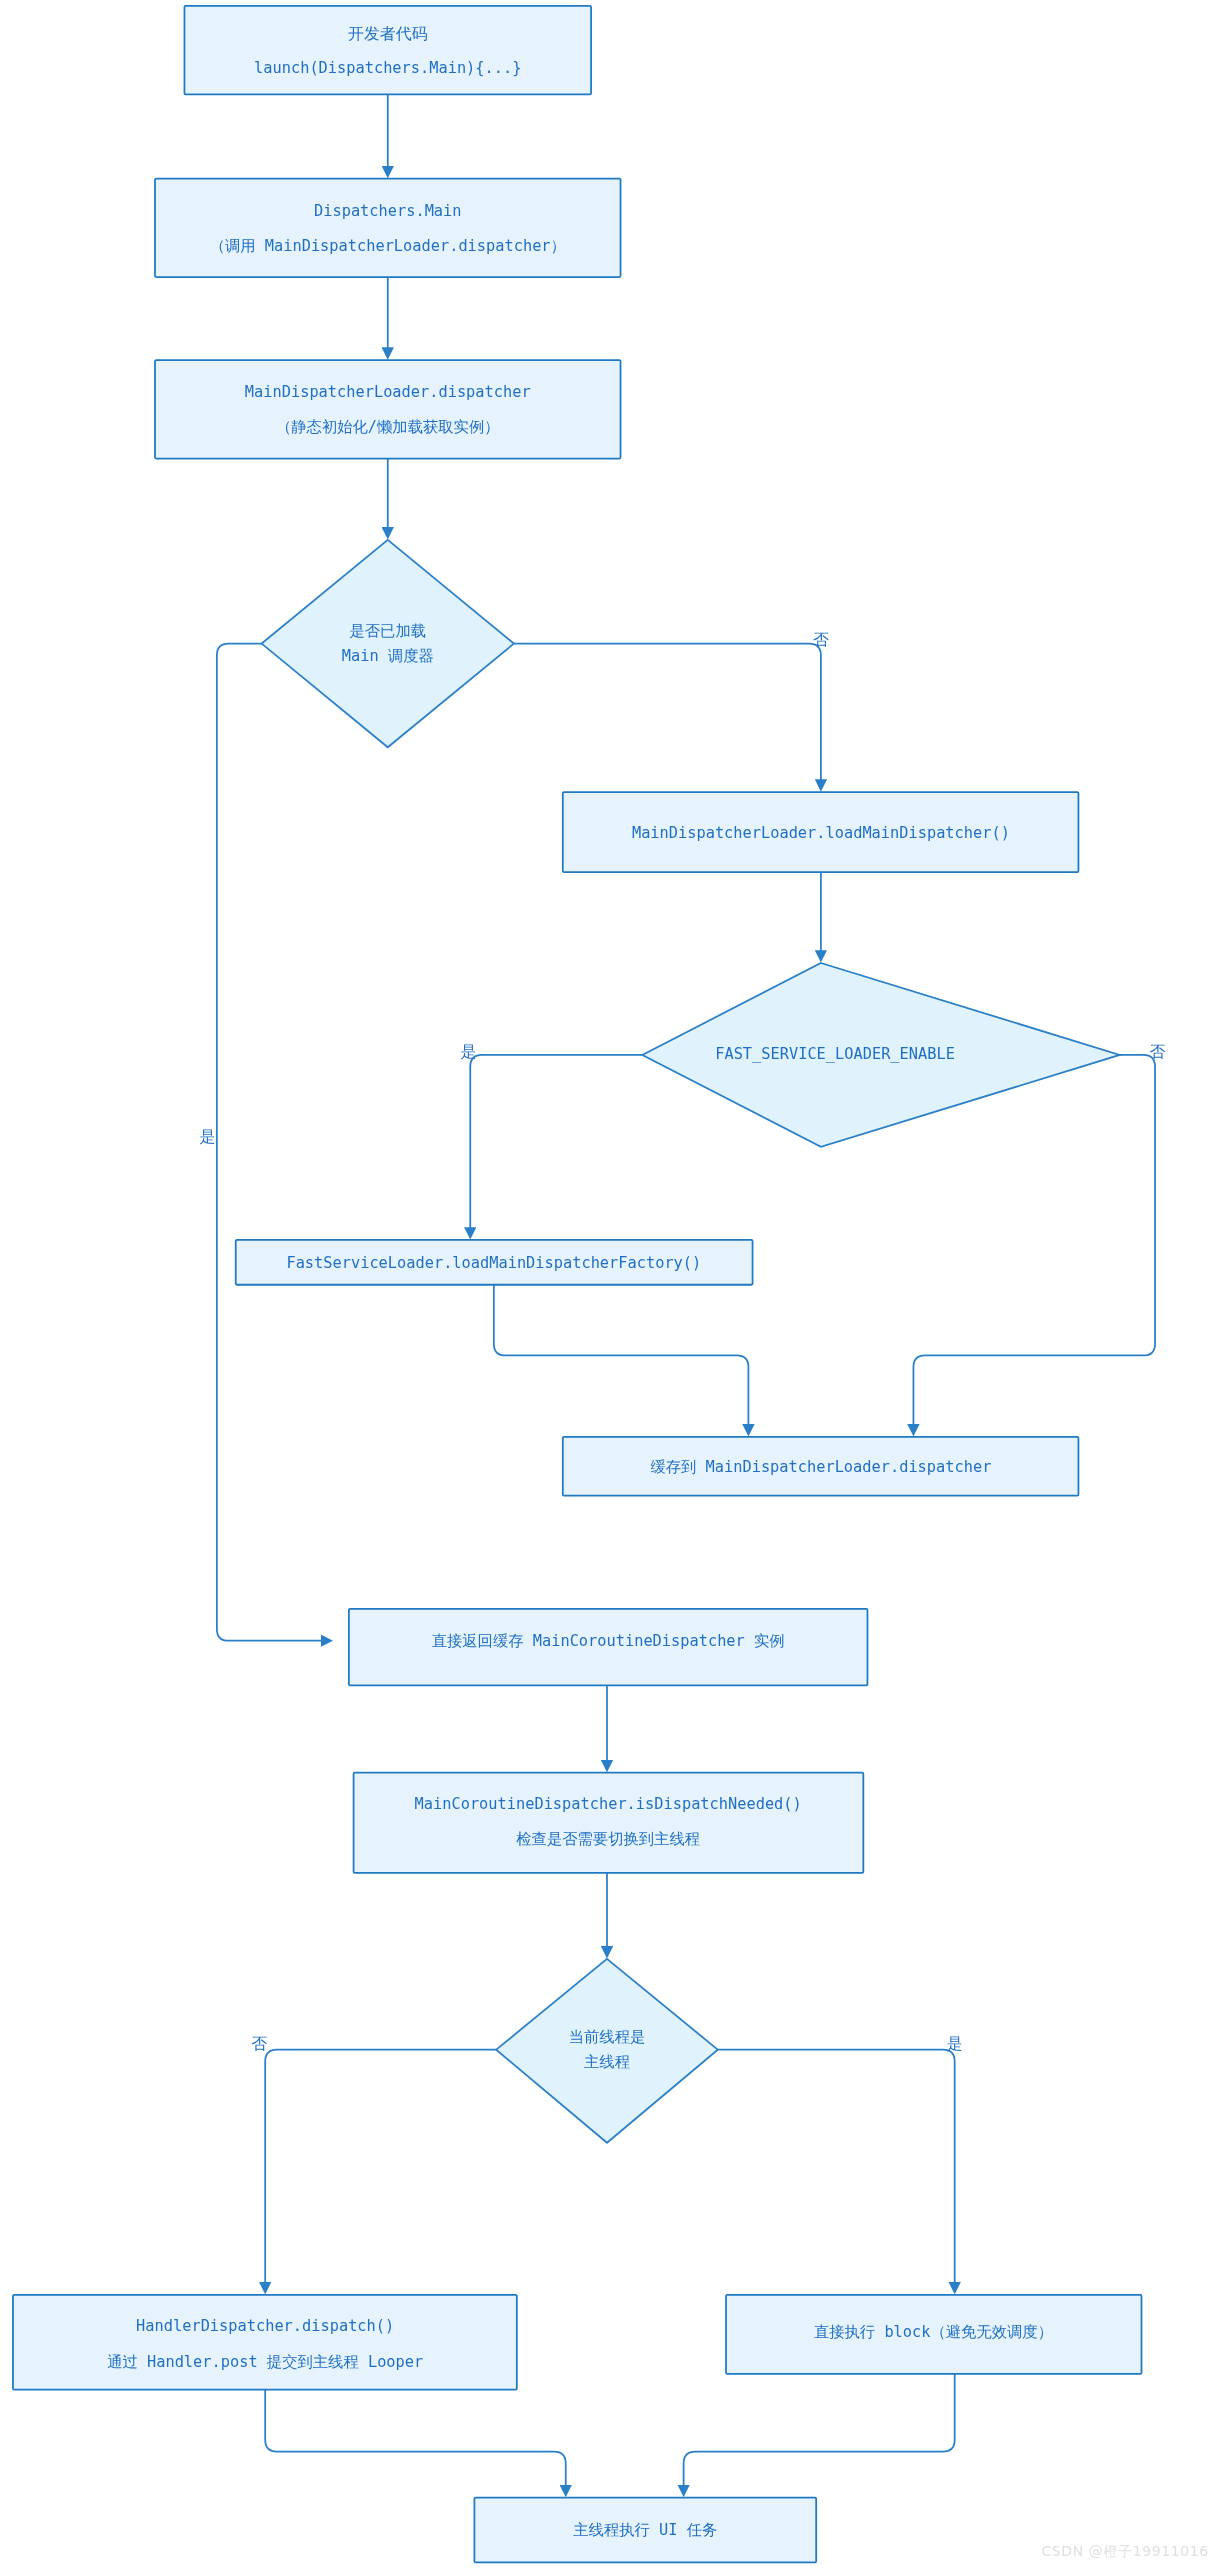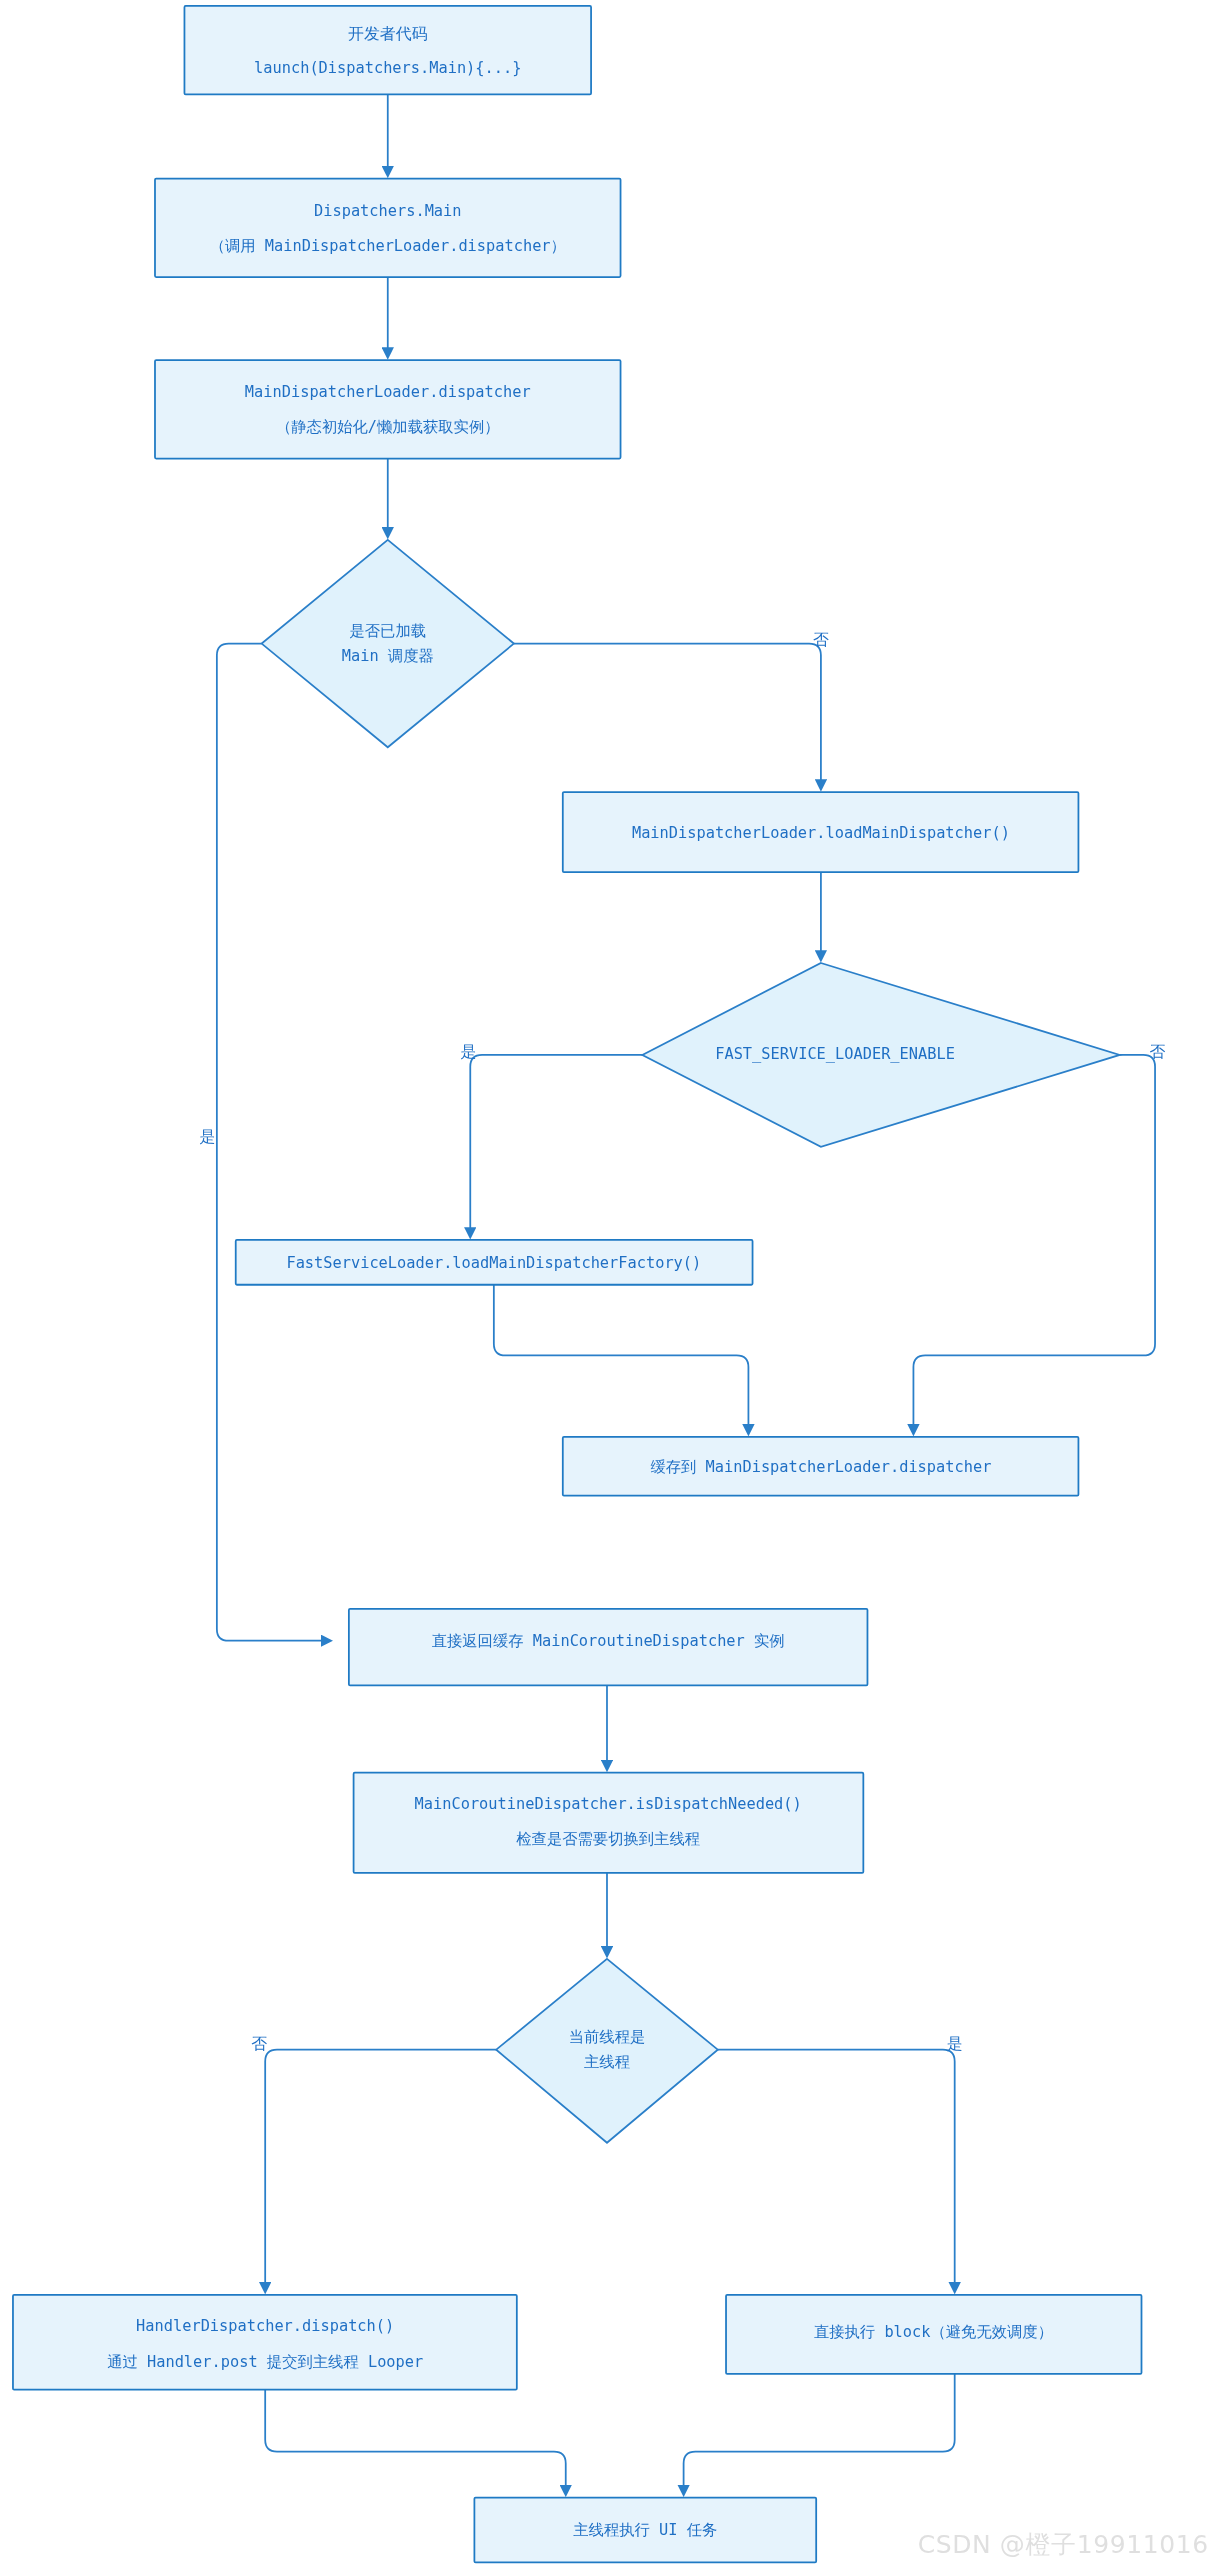--- a/index.html
+++ b/index.html
@@ -56,21 +56,21 @@
     font-size: 27px;
     text-anchor: middle;
     dominant-baseline: middle;
   }
   .watermark {
     position: absolute;
     right: 15.3px;
     bottom: 15.3px;
     color: #dfdfdf;
     font-family: "DejaVu Sans", "Liberation Sans", sans-serif;
-    font-size: 25px;
+    font-size: 14px;
     letter-spacing: 0.6px;
     user-select: none;
   }
 </style>
 </head>
 <body>
 
 <div id="canvas">
 
   <svg class="flow" viewBox="0 0 2077 4371">

